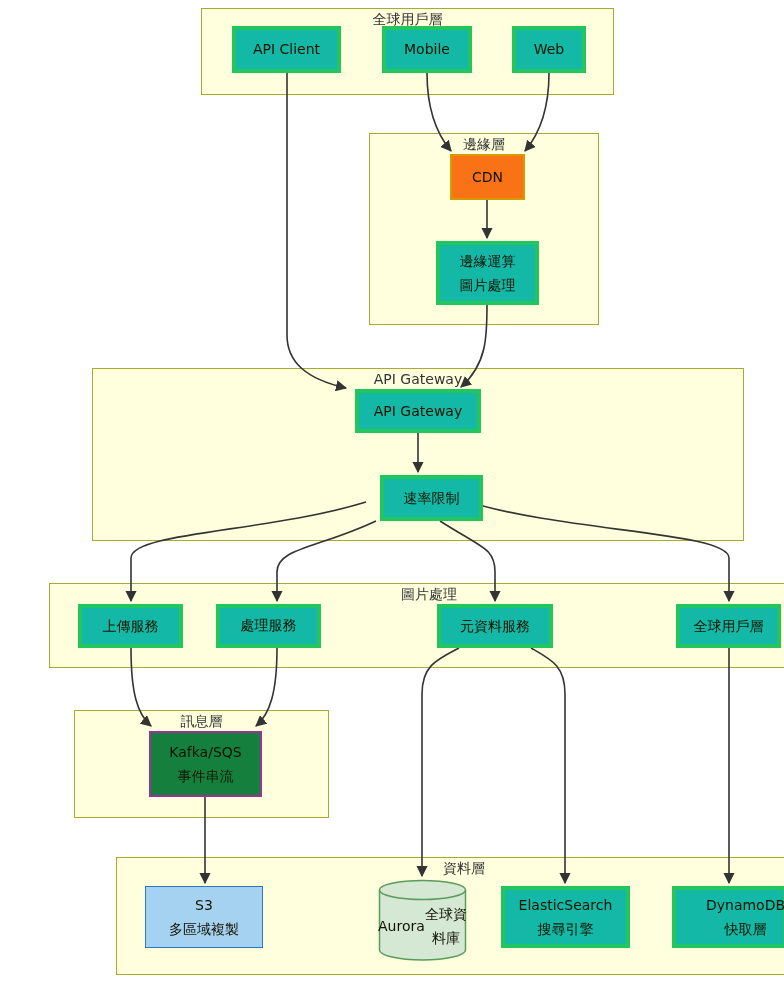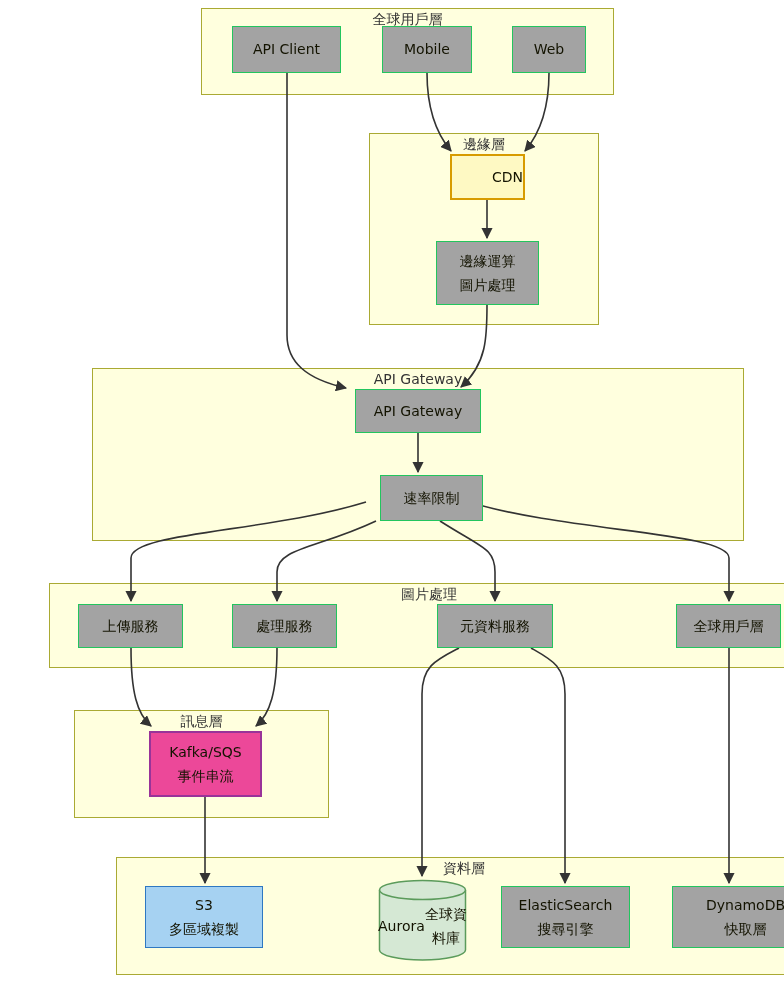--- a/index.html
+++ b/index.html
@@ -9,27 +9,27 @@
   }
   .layer{
     position:absolute;background:#ffffde;border:1px solid #aaaa33;
     box-sizing:border-box;z-index:1;
   }
   .layer-title{
     position:absolute;top:2px;left:0;right:0;text-align:center;
     font-size:14px;color:#333;z-index:2;
   }
   .node{
-    position:absolute;background:#a3a3a3;border:1px solid #22c55e;
+    position:absolute;background:#14b8a6;border:4px solid #22c55e;
     box-sizing:border-box;display:flex;flex-direction:column;
     align-items:center;justify-content:center;
     font-size:14px;color:#131300;line-height:1.75;z-index:4;text-align:center;
   }
-  .node.cdn{background:#fef9c3;border:2px solid #d79b00;align-items:flex-end;}
-  .node.kafka{background:#ec4899;border:2px solid #993399;}
+  .node.cdn{background:#f97316;border:2px solid #d79b00;}
+  .node.kafka{background:#15803d;border:2px solid #993399;}
   .node.s3{background:#a6d2f2;border:1.5px solid #2e78c2;}
   .node.cylinder{background:transparent;border:none;}
   .cyl-svg{position:absolute;left:0;top:0;}
   .cyl-text{
     position:relative;z-index:2;display:flex;flex-direction:row;
     align-items:center;justify-content:center;padding-top:10px;line-height:1.75;
   }
   svg.edges{position:absolute;left:0;top:0;z-index:3;pointer-events:none;}
 </style>
 </head>
@@ -113,21 +113,21 @@
   </div>
 
   <div class="node" style="left:336px;top:475px;width:103px;height:46px;">
     <span>速率限制</span>
   </div>
 
   <div class="node" style="left:34px;top:604px;width:105px;height:44px;">
     <span>上傳服務</span>
   </div>
 
-  <div class="node" style="left:188px;top:604px;width:105px;height:44px;">
+  <div class="node" style="left:172px;top:604px;width:105px;height:44px;font-family:Liberation Serif, serif;">
     <span>處理服務</span>
   </div>
 
   <div class="node" style="left:393px;top:604px;width:116px;height:44px;">
     <span>元資料服務</span>
   </div>
 
   <div class="node" style="left:632px;top:604px;width:105px;height:44px;">
     <span>全球用戶層</span>
   </div>

